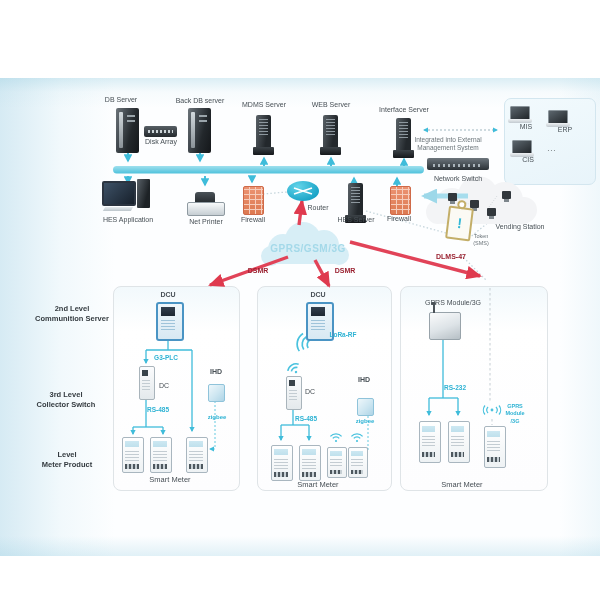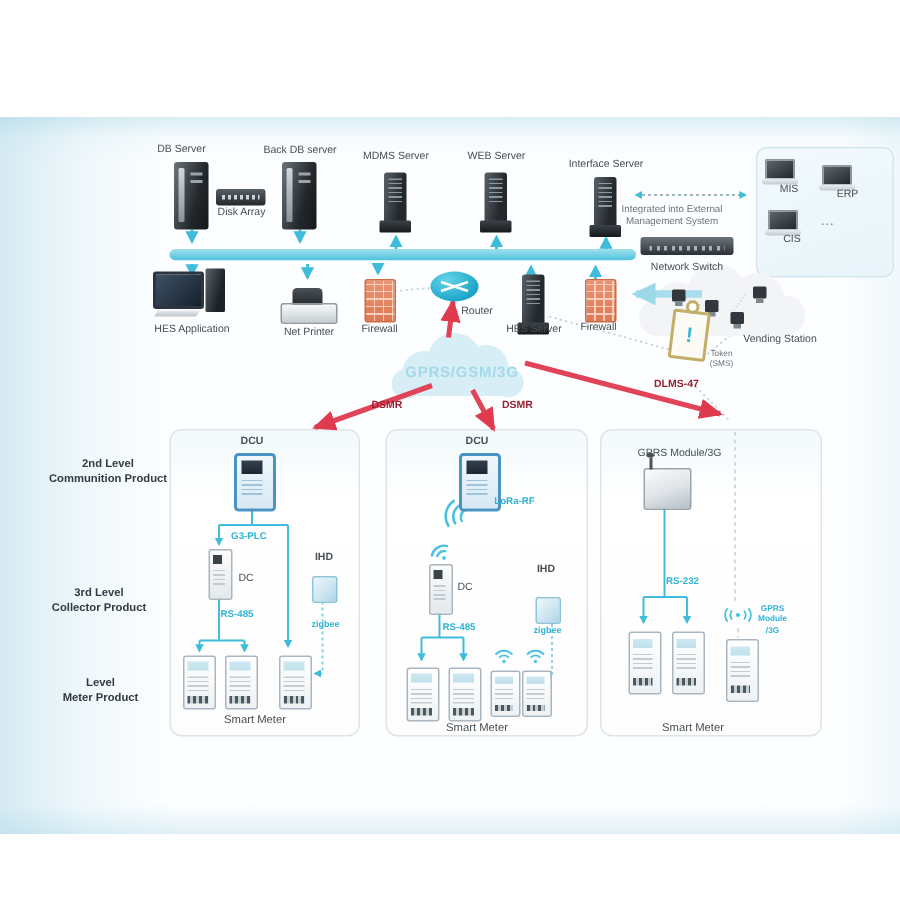--- a/index.html
+++ b/index.html
@@ -242,23 +242,23 @@
     <g transform="translate(492,410)" stroke="#49c2de" stroke-width="1.2" fill="none">
       <circle cx="0" cy="0" r="1.4" fill="#49c2de" stroke="none"></circle>
       <path d="M-4,-3 A4.5,4.5 0 0 0 -4,3"></path>
         <path d="M-7,-4.5 A7,7 0 0 0 -7,4.5"></path>
       <path d="M4,-3 A4.5,4.5 0 0 1 4,3"></path>
         <path d="M7,-4.5 A7,7 0 0 1 7,4.5"></path>
     </g>
   </svg>
 
   <div class="lvl" style="left:30px;top:304px;width:84px;">2nd Level
-Communition Product</div>
+Communition Server</div>
   <div class="lvl" style="left:30px;top:390px;width:72px;">3rd Level
-Collector Product</div>
+Collector Switch</div>
   <div class="lvl" style="left:34px;top:450px;width:66px;">Level
 Meter Product</div>
 
   <div class="lbl" style="left:95px;top:96px;width:52px;">DB Server</div>
   <div class="dev tower" style="left:116px;top:108px;"></div>
   <div class="dev disk" style="left:144px;top:126px;"></div>
   <div class="lbl" style="left:137px;top:138px;width:48px;">Disk Array</div>
   <div class="lbl" style="left:170px;top:97px;width:60px;">Back DB server</div>
   <div class="dev tower" style="left:188px;top:108px;"></div>
   <div class="lbl" style="left:238px;top:101px;width:52px;">MDMS Server</div>

